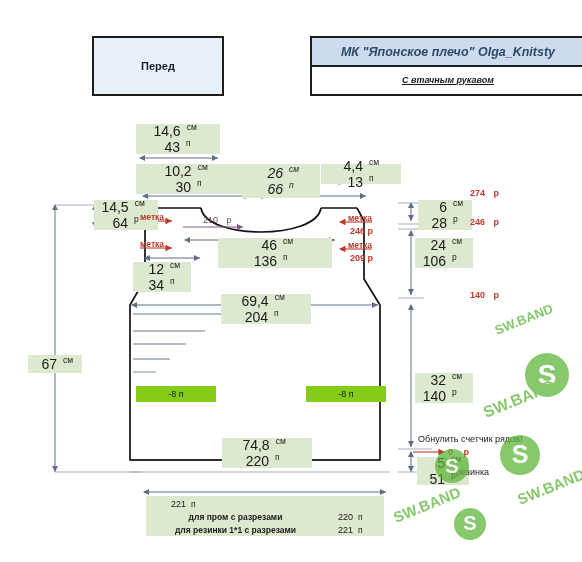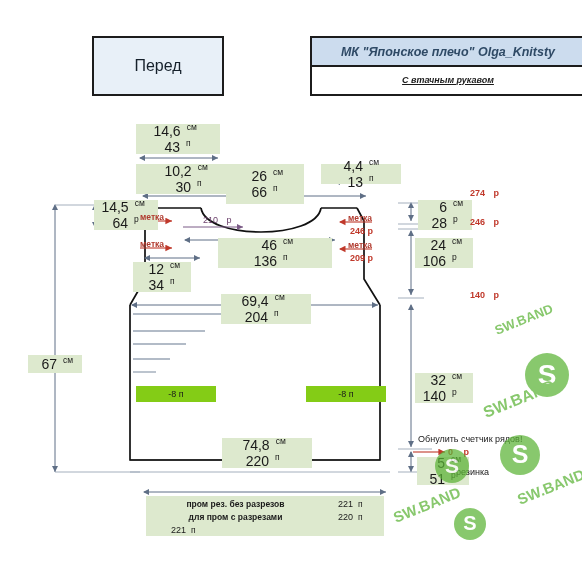--- a/index.html
+++ b/index.html
@@ -4,21 +4,21 @@
 <style>
   html,body{margin:0;padding:0;background:#ffffff;}
   body{width:582px;height:562px;position:relative;overflow:hidden;
        font-family:"Liberation Sans","DejaVu Sans",sans-serif;color:#1a1a1a;}
   .stage{position:absolute;left:0;top:0;width:582px;height:562px;}
   .abs{position:absolute;}
 
   
   .hdr-left{left:92px;top:36px;width:128px;height:56px;background:#e8f0f8;
             border:2px solid #1c1c1c;display:flex;align-items:center;justify-content:center;}
-  .hdr-left span{font-size:16px;font-weight:normal;color:#15202b;}
+  .hdr-left span{font-size:11px;font-weight:bold;color:#15202b;}
   .hdr-right{left:310px;top:36px;width:272px;height:56px;border:2px solid #1c1c1c;
              border-right:none;background:#ffffff;}
   .hdr-r-top{position:absolute;left:0;top:0;right:0;height:27px;background:#ccdcee;
              border-bottom:2px solid #1c1c1c;display:flex;align-items:center;justify-content:center;}
   .hdr-r-top span{font-size:12.5px;font-style:italic;font-weight:bold;color:#2f4a66;white-space:nowrap;}
   .hdr-r-bot{position:absolute;left:0;top:27px;right:0;bottom:0;display:flex;align-items:center;justify-content:center;}
   .hdr-r-bot span{font-size:9px;font-style:italic;font-weight:bold;text-decoration:underline;color:#1a1a1a;}
 
   
   .gbox{background:#dde9ce;display:flex;flex-direction:column;justify-content:center;
@@ -176,21 +176,21 @@
     <div class="row">
         <span class="v">10,2</span>
         <span class="u">см</span>
       </div>
     <div class="row">
         <span class="v">30</span>
         <span class="u">п</span>
       </div>
   </div>
 
-  <div class="abs gbox" style="left:226px;top:164px;width:78px;height:40px;">
+  <div class="abs gbox" style="left:242px;top:164px;width:78px;height:34px;font-style:italic;">
     <div class="row">
         <span class="v">26</span>
         <span class="u">см</span>
       </div>
     <div class="row">
         <span class="v">66</span>
         <span class="u">п</span>
       </div>
   </div>
 
@@ -352,30 +352,30 @@
   <div class="abs red" style="left:448px;top:447px;">
     <span>0</span>
     <span style="padding-left:8px;">р</span>
   </div>
 
   <div class="abs note" style="left:418px;top:434px;">Обнулить счетчик рядов!</div>
   <div class="abs note" style="left:456px;top:467px;">резинка</div>
 
   <div class="abs listbox" style="left:146px;top:496px;width:238px;height:40px;">
     <div class="lrow">
-      <span class="lt">пром рез. без разрезов</span>
       <span class="ln">221</span>
       <span class="lu">п</span>
     </div>
     <div class="lrow">
       <span class="lt">для пром с разрезами</span>
       <span class="ln">220</span>
       <span class="lu">п</span>
     </div>
     <div class="lrow">
+      <span class="lt">для резинки 1*1 с разрезами</span>
       <span class="ln">221</span>
       <span class="lu">п</span>
     </div>
   </div>
 
   <svg class="layer">
     <g opacity="0.72">
       <g transform="translate(547,375)">
         <circle cx="0" cy="0" r="22" fill="#5bb336"></circle>
         <text x="0" y="9" font-size="28" font-weight="bold" fill="#ffffff" text-anchor="middle" font-family="'Liberation Sans',sans-serif">S</text>

